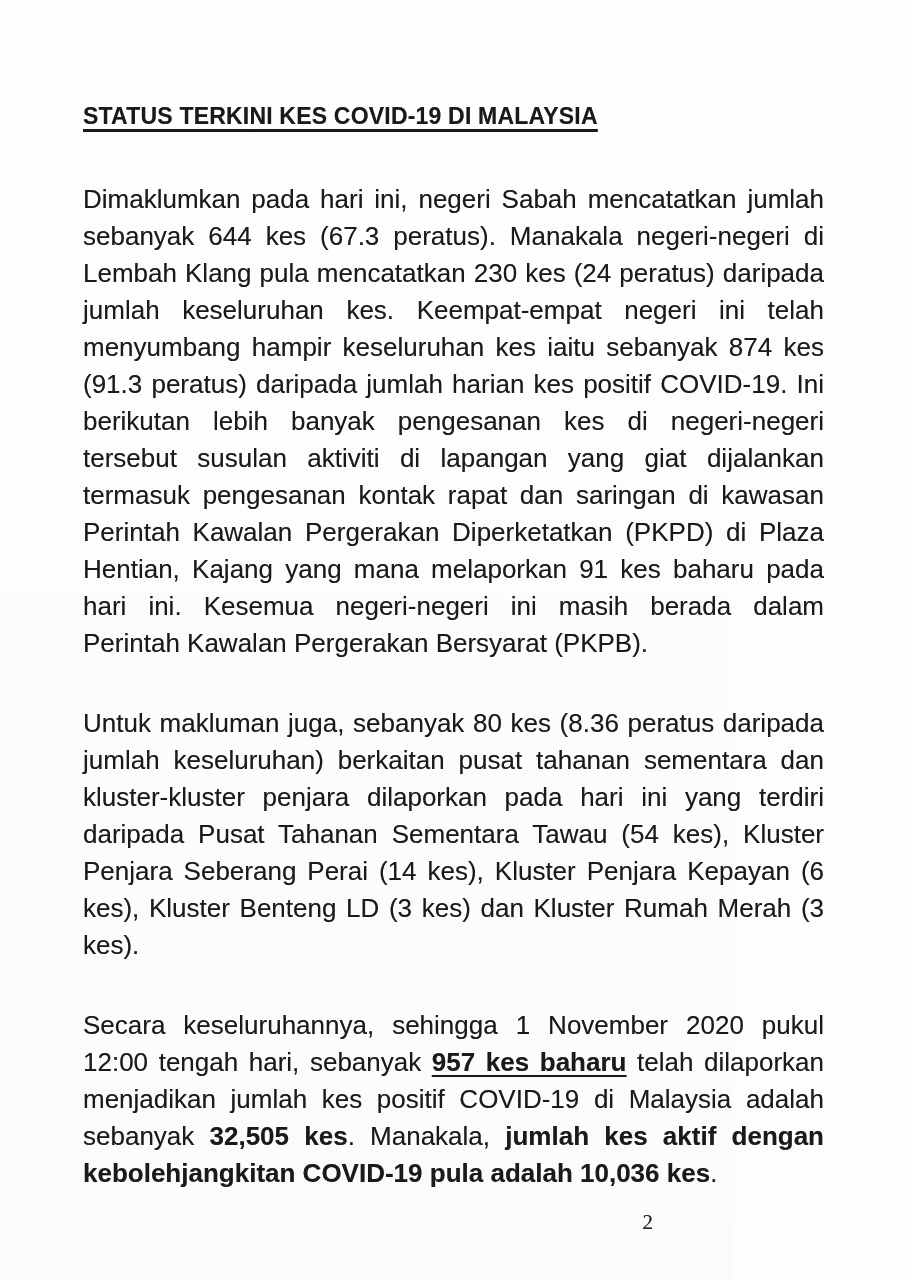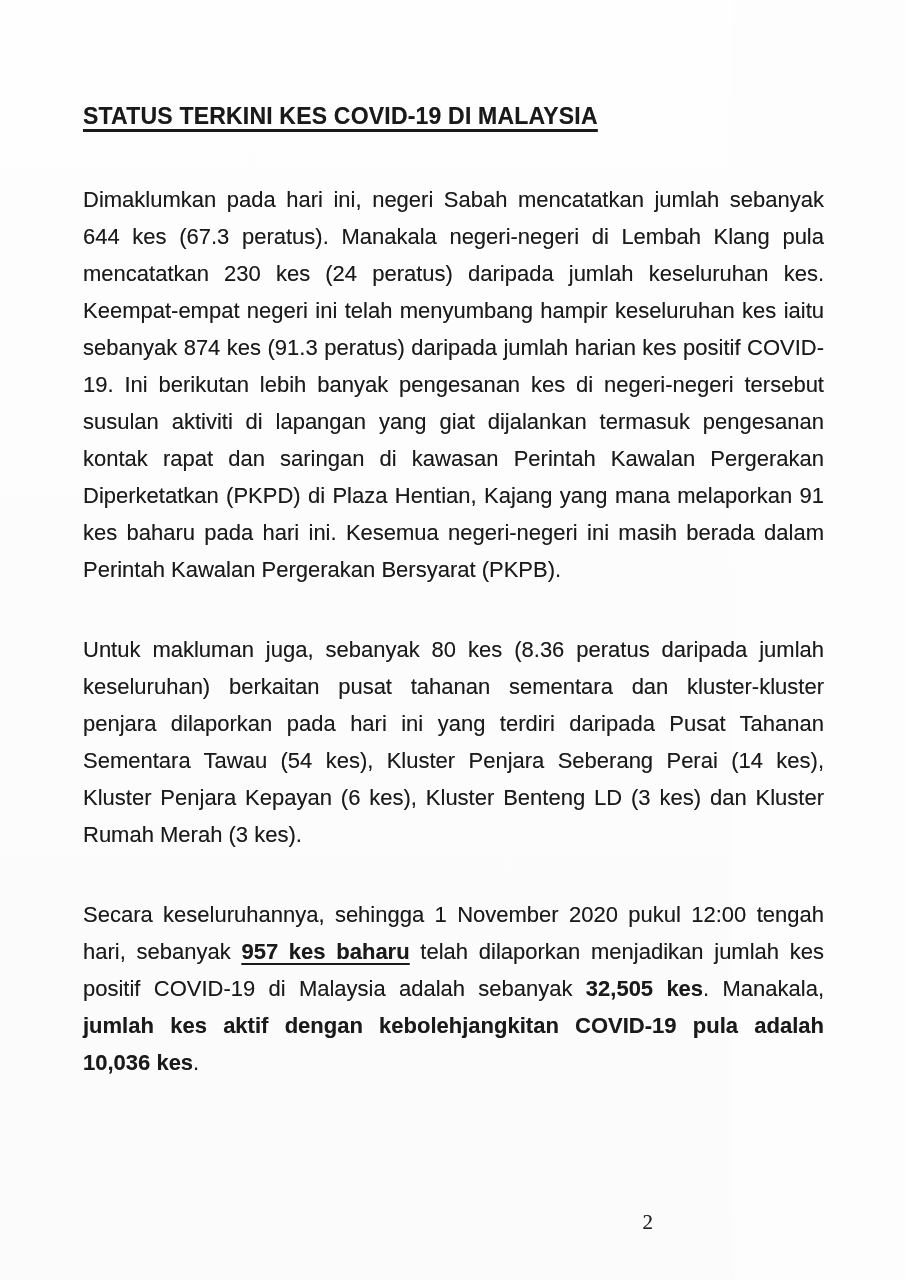--- a/index.html
+++ b/index.html
@@ -31,21 +31,21 @@
     font-weight: 700;
     letter-spacing: 0.2px;
     text-decoration: underline;
     text-decoration-thickness: 2.5px;
     text-underline-offset: 5px;
     text-shadow: 0 0 0.5px rgba(0,0,0,0.45);
     white-space: nowrap;
   }
   .para {
     margin: 0 0 43px 0;
-    font-size: 22px;
+    font-size: 26px;
     line-height: 37px;
     text-align: justify;
     text-justify: inter-word;
     text-shadow: 0 0 0.5px rgba(0,0,0,0.4);
   }
   .para:nth-of-type(3) {
   }
   .para:last-of-type {
     margin-bottom: 0;
   }

